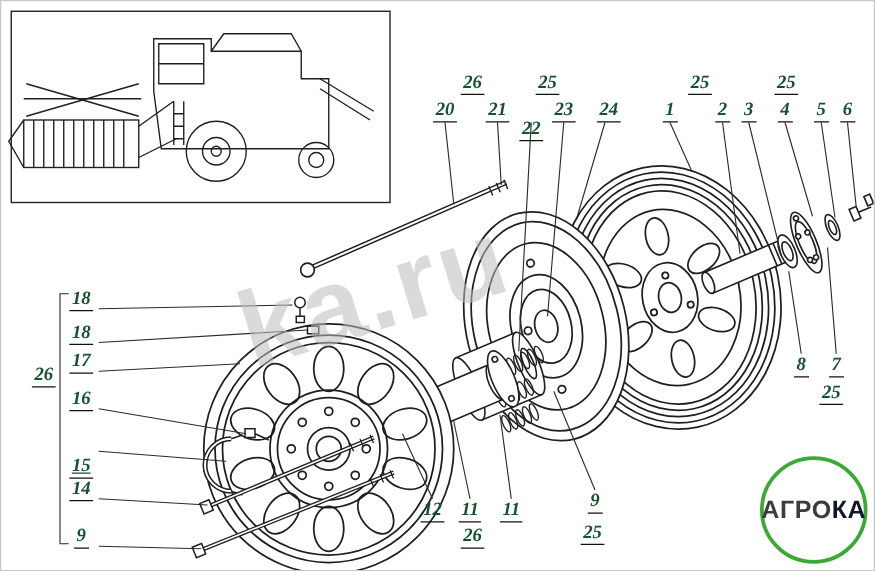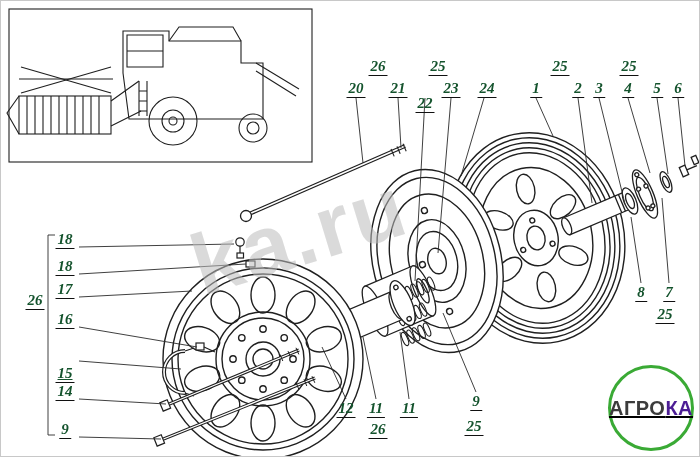--- a/index.html
+++ b/index.html
@@ -10,23 +10,23 @@
   .watermark { position:absolute; left:188px; top:185px; transform:rotate(-17deg);
                font:700 86px "Liberation Sans", sans-serif; color:#bdbdbd; opacity:.55;
                letter-spacing:3px; z-index:3; pointer-events:none; }
   .callout { position:absolute; transform:translateX(-50%);
              font:italic 700 15px "Liberation Serif", serif; color:#14532d;
              line-height:16px; padding:0 2px 1px; z-index:4; white-space:nowrap; }
   .callout.u { border-bottom:1.3px solid #101010; }
   .logo { position:absolute; left:607px; top:364px; width:86px; height:86px;
           border:3px solid #3aaa35; border-radius:50%; display:flex; align-items:center;
           justify-content:center; z-index:5;
-          font:700 20px "Liberation Sans", sans-serif; letter-spacing:.5px;text-decoration:underline; }
+          font:700 20px "Liberation Sans", sans-serif; letter-spacing:.5px; }
   .logo-black { color:#3c3c3c; }
-  .logo-green { color:#4c1d95; }
+  .logo-green { color:#0f172a; }
 </style>
 </head>
 <body>
 
 <div id="stage">
 
   <svg id="drawing" width="700" height="457" viewBox="0 0 700 457">
 
     <g stroke="#1f1f1f" fill="none" stroke-width="1.1">
       <rect x="8" y="8" width="303" height="153" fill="#ffffff"></rect>

